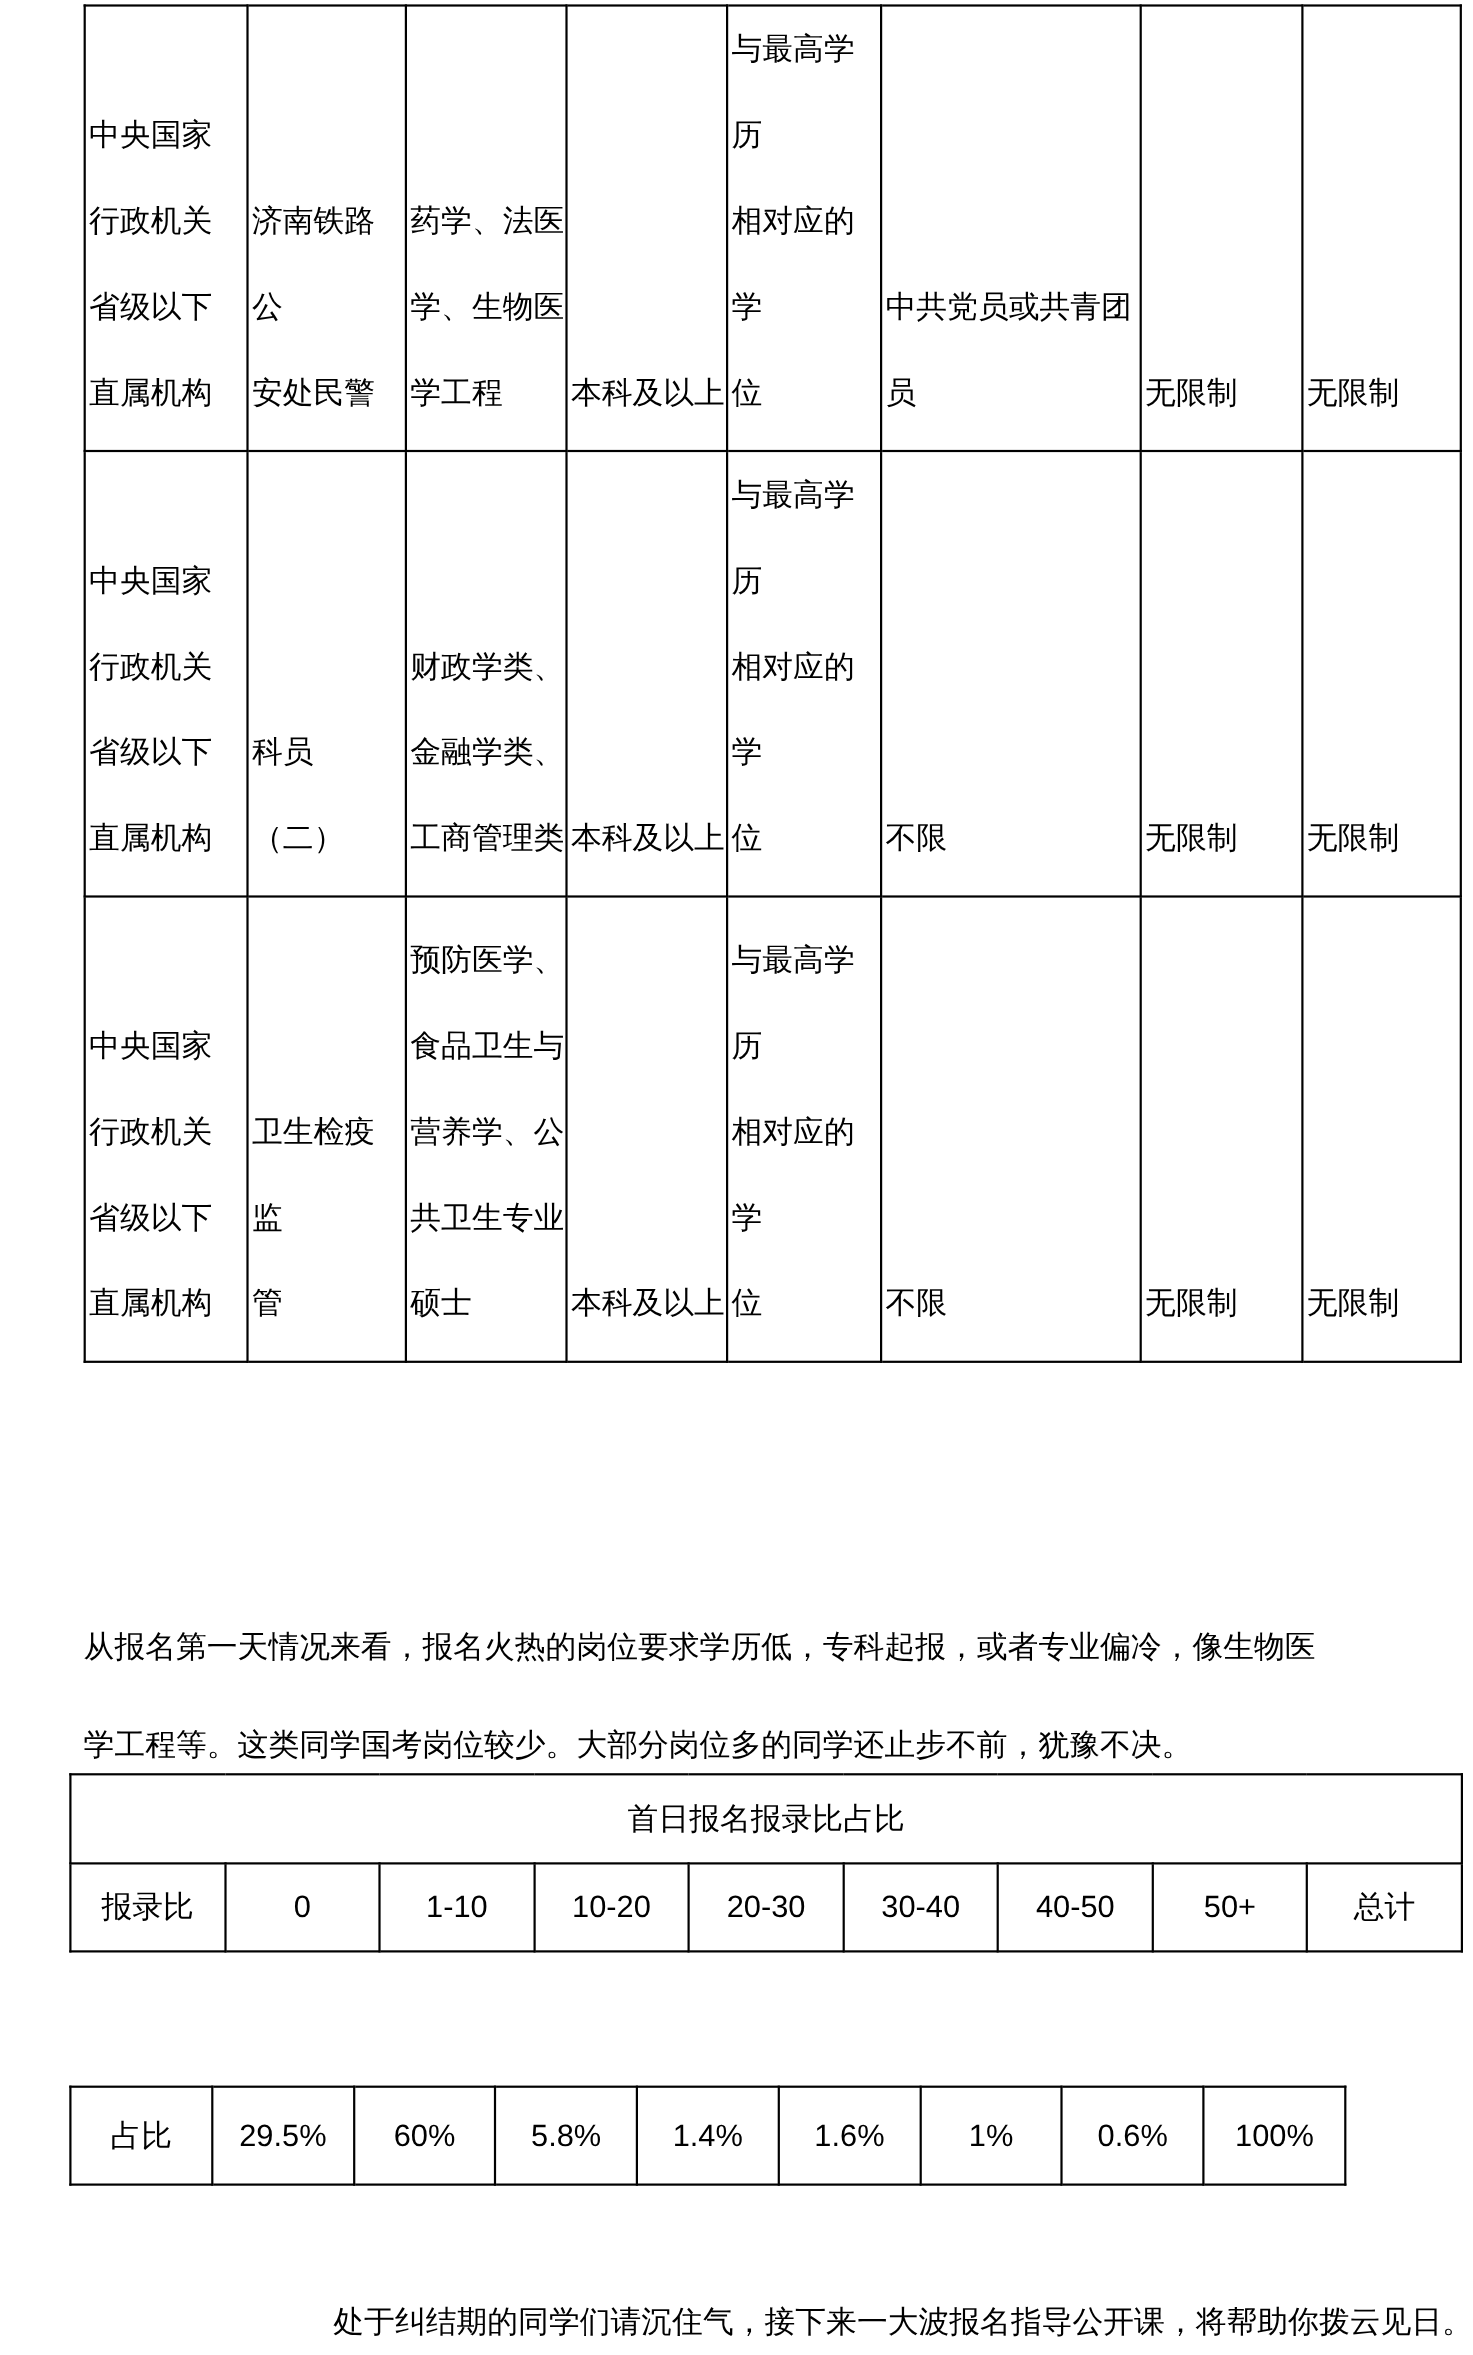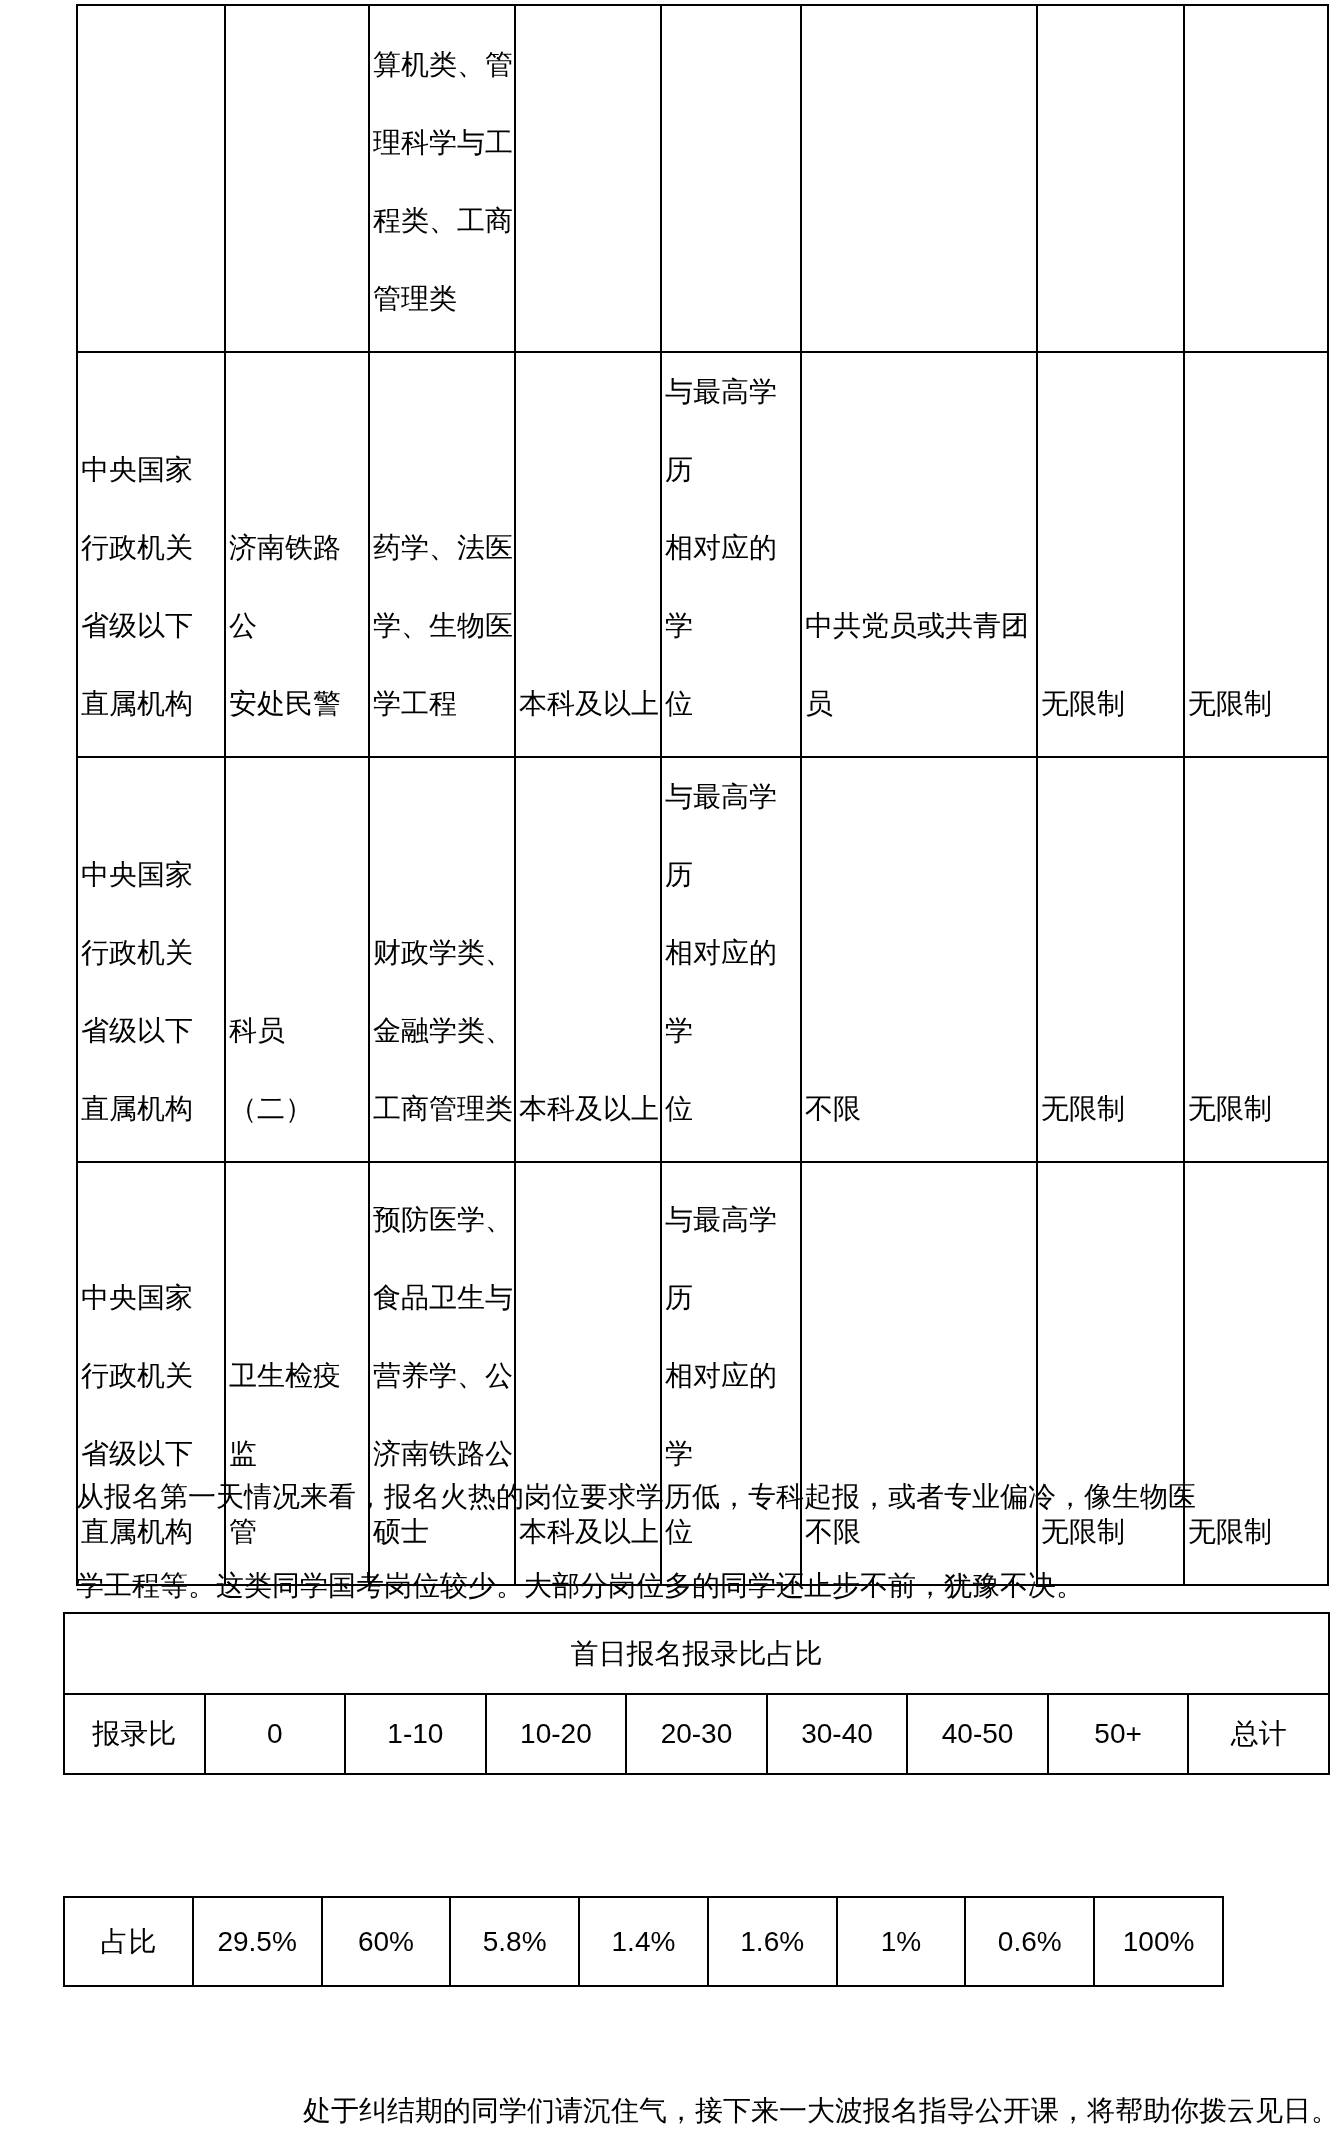--- a/index.html
+++ b/index.html
@@ -62,33 +62,20 @@
       <col style="width:148px">
         <col style="width:144px">
         <col style="width:146px">
         <col style="width:146px">
       <col style="width:140px">
         <col style="width:236px">
         <col style="width:147px">
         <col style="width:144px">
     </colgroup>
     <tbody>
-      <tr class="r0">
-        <td></td>
-        <td></td>
-        <td>算机类、管
-理科学与工
-程类、工商
-管理类</td>
-        <td></td>
-        <td></td>
-        <td></td>
-        <td></td>
-        <td></td>
-      </tr>
       <tr class="r1">
         <td>中央国家
 行政机关
 省级以下
 直属机构</td>
         <td>济南铁路公
 安处民警</td>
         <td>药学、法医
 学、生物医
 学工程</td>
@@ -121,21 +108,21 @@
       <tr class="r3">
         <td>中央国家
 行政机关
 省级以下
 直属机构</td>
         <td>卫生检疫监
 管</td>
         <td>预防医学、
 食品卫生与
 营养学、公
-济南铁路公
+共卫生专业
 硕士</td>
         <td>本科及以上</td>
         <td>与最高学历
 相对应的学
 位</td>
         <td>不限</td>
         <td>无限制</td>
         <td>无限制</td>
       </tr>
     </tbody>

